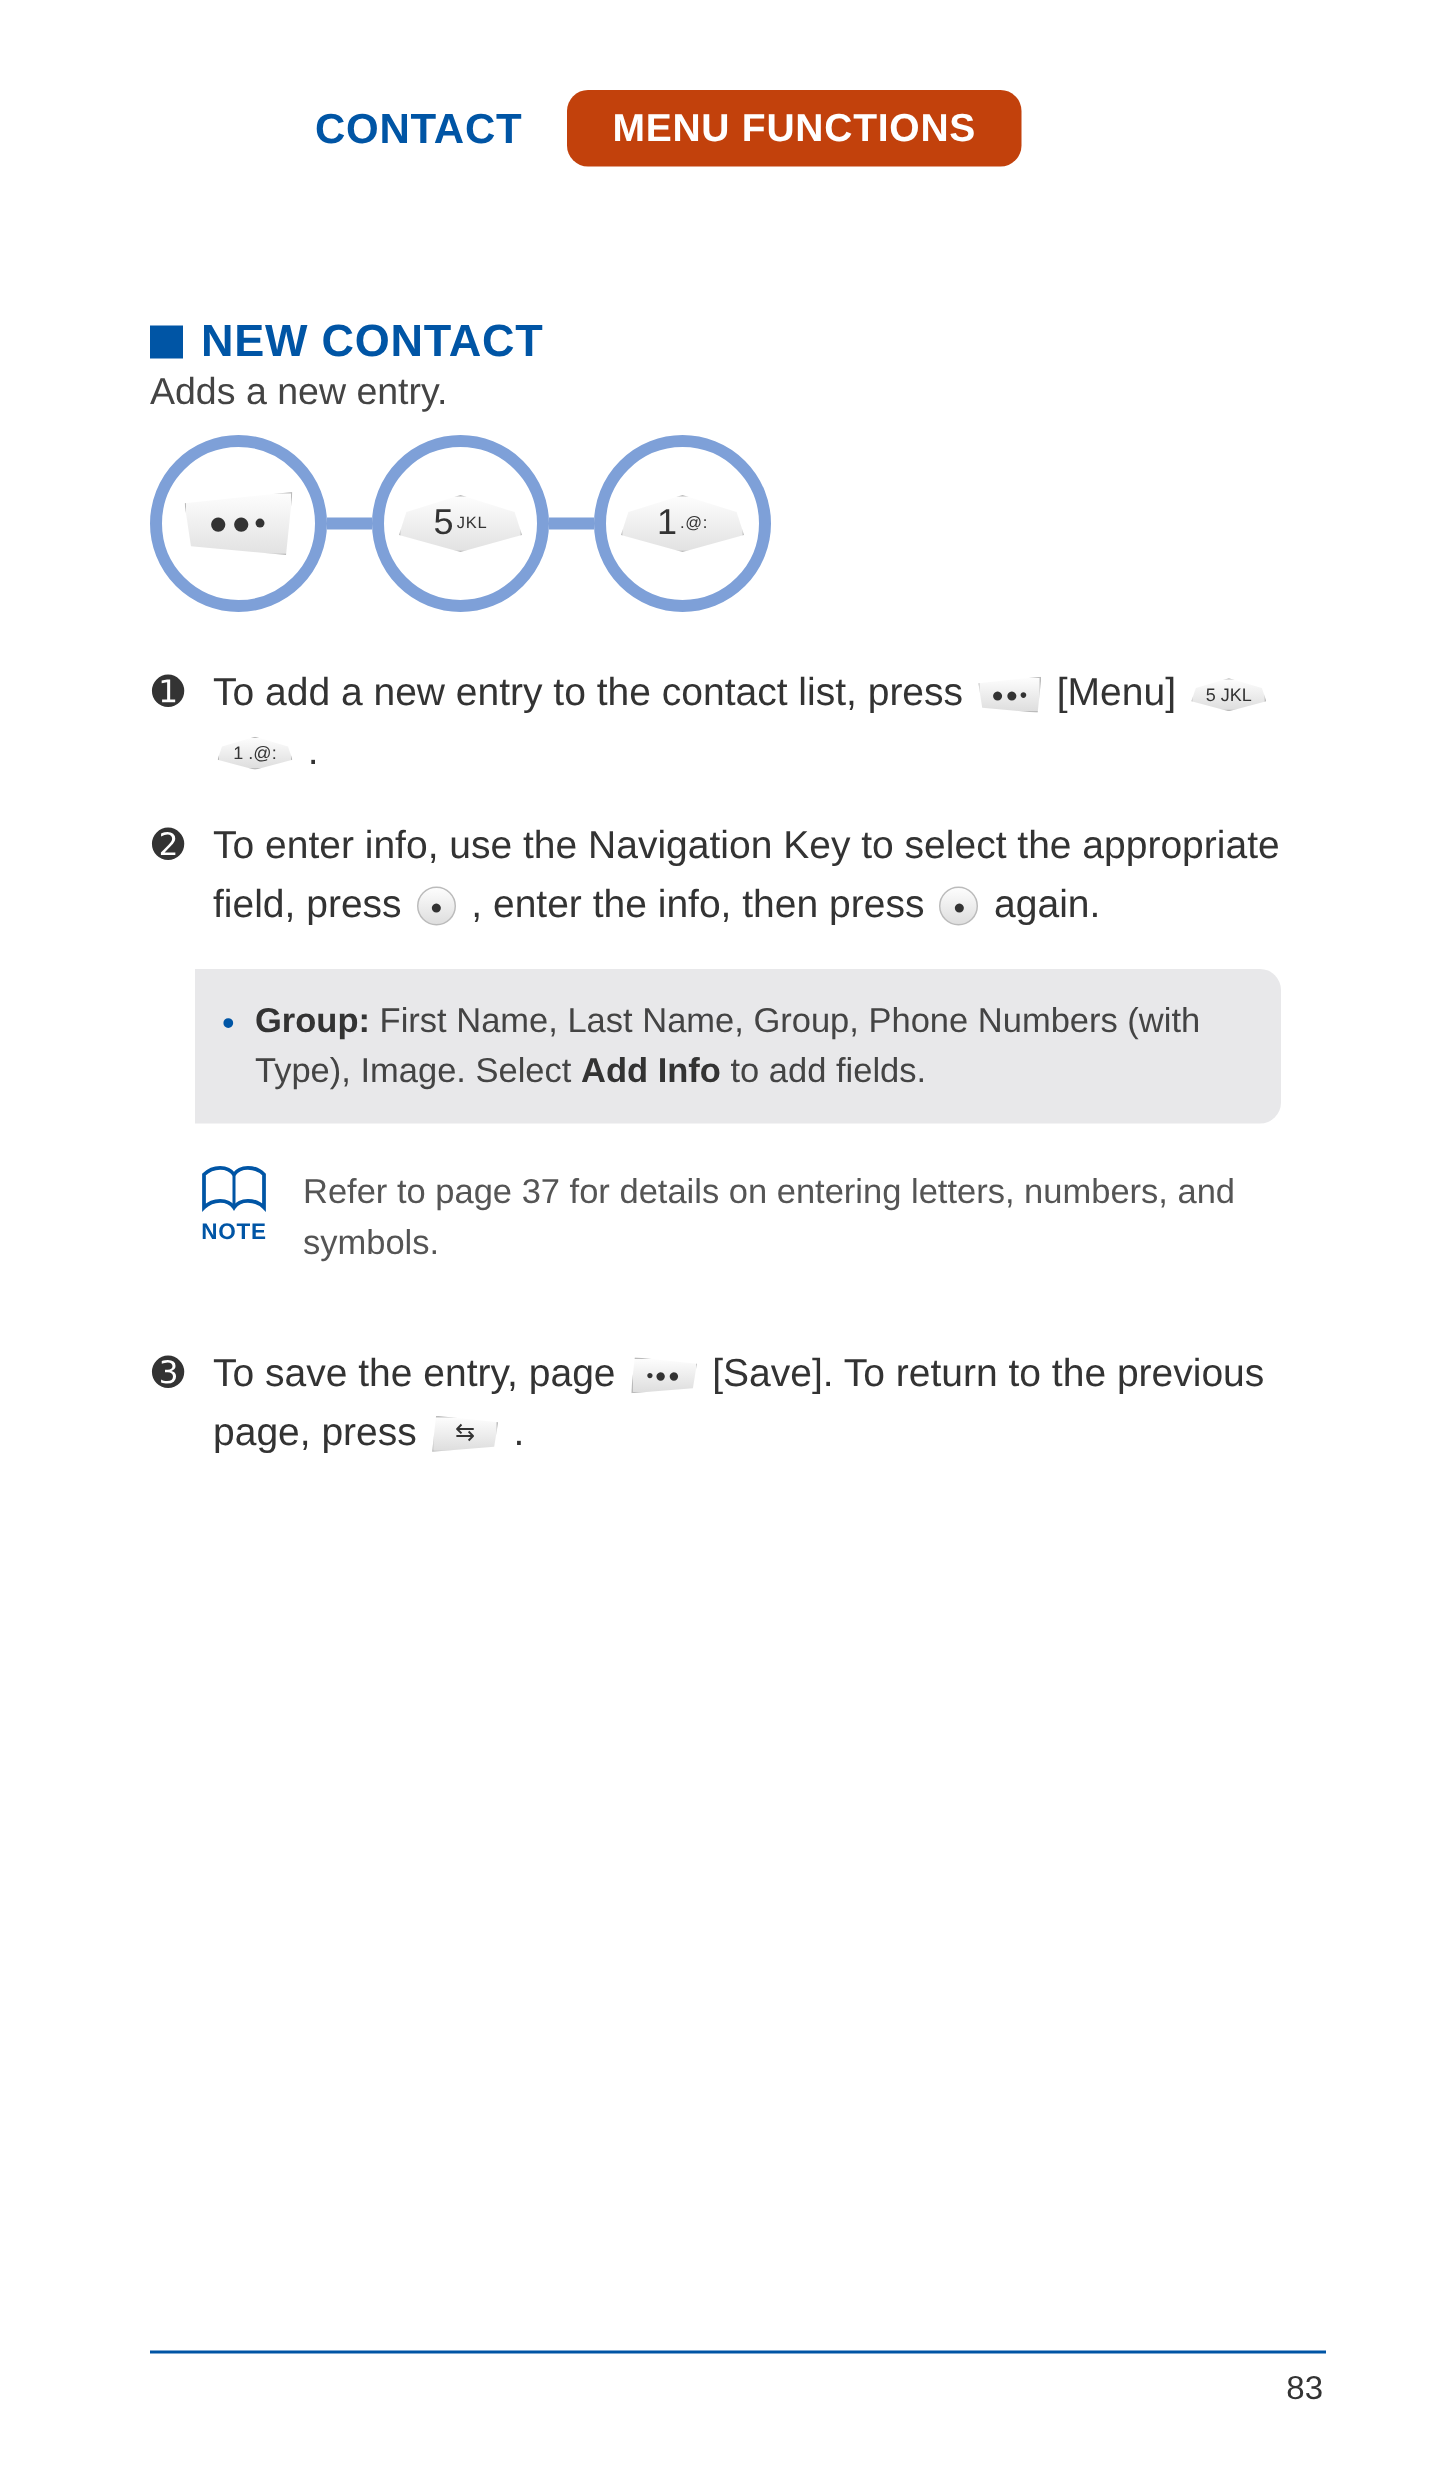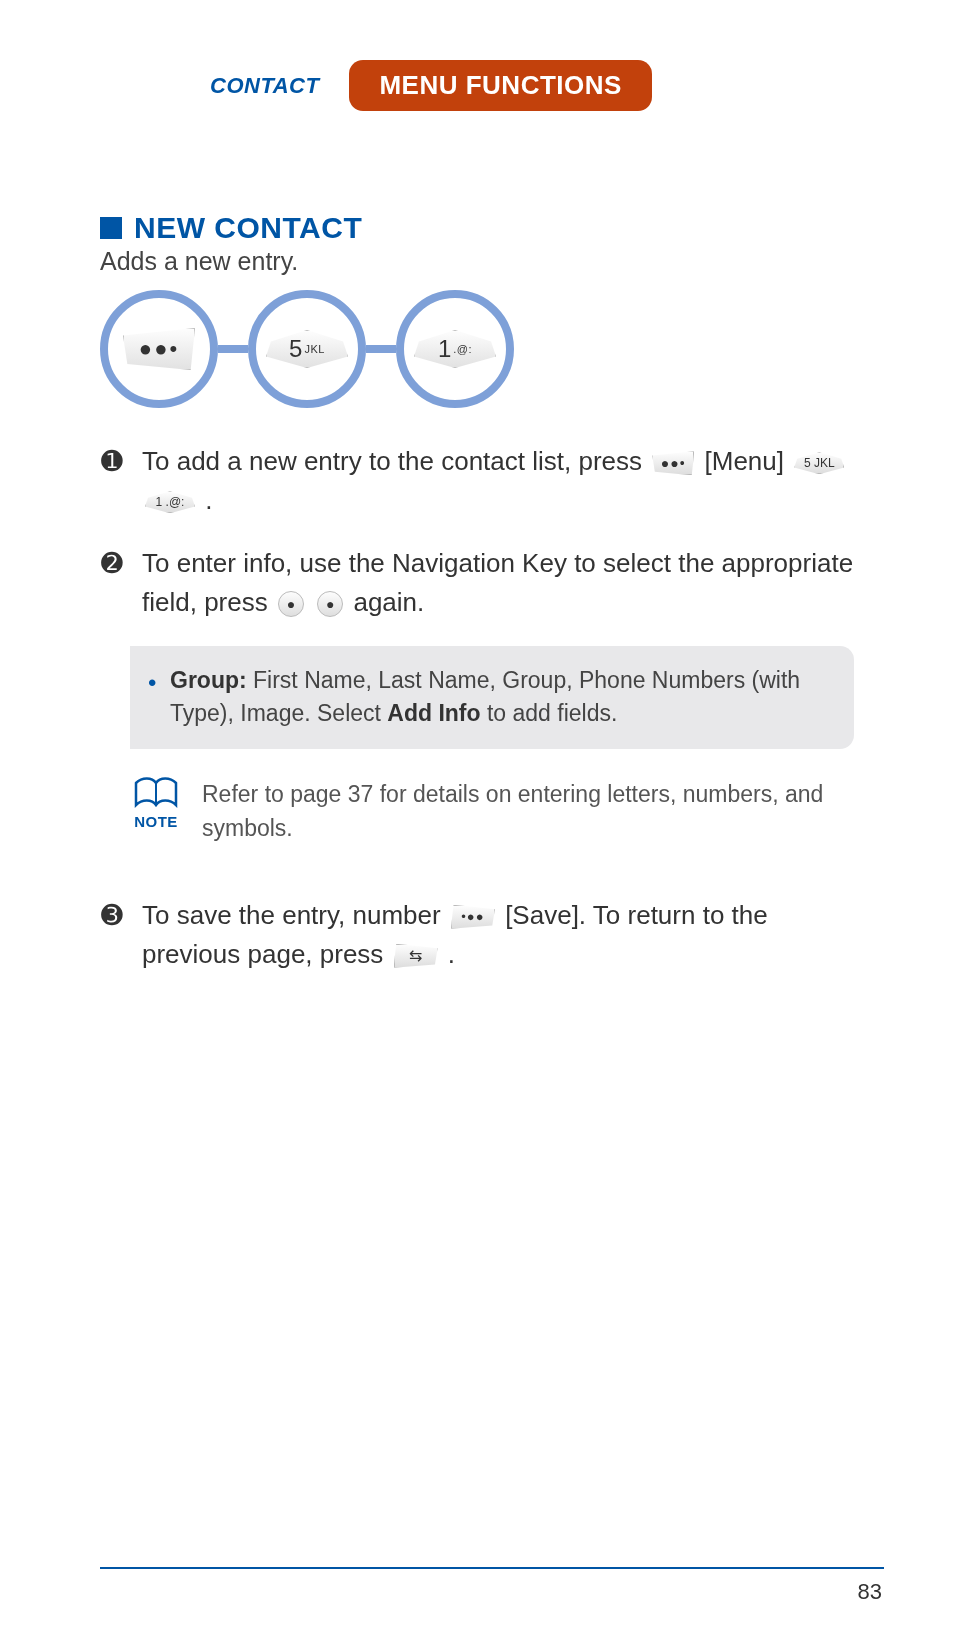--- a/index.html
+++ b/index.html
@@ -20,23 +20,22 @@
   .header {
     display: flex;
     align-items: center;
     gap: 30px;
     margin-bottom: 100px;
     margin-left: 110px;
   }
   .header-left {
     color: #0055a5;
     font-weight: 700;
-    font-size: 22px;
+    font-size: 28px;
     letter-spacing: 0.5px;
-    font-style: italic;
   }
   .header-tab {
     background: #c2410c;
     color: #fff;
     font-weight: 700;
     font-size: 26px;
     padding: 10px 30px;
     border-radius: 14px;
     letter-spacing: 0.5px;
   }
@@ -269,20 +268,21 @@
       </div>
     </div>
 
     <div class="step">
       <div class="step-num">➋</div>
       <div class="step-body">
         <span>To enter info, use the Navigation Key to select the appropriate field, press </span>
         <span class="inline-key">
             <span class="ik ik-ok">●</span>
           </span>
+        <span> , enter the info, then press </span>
         <span class="inline-key">
             <span class="ik ik-ok">●</span>
           </span>
         <span> again.</span>
       </div>
     </div>
 
     <div class="fields-box">
       <span class="bullet">•</span>
       <span class="fields-label">Group:</span>
@@ -298,21 +298,21 @@
           <line x1="24" y1="8" x2="24" y2="30" stroke="#0055a5" stroke-width="2"></line>
         </svg>
         <div class="note-label">NOTE</div>
       </div>
       <div class="note-text">Refer to page 37 for details on entering letters, numbers, and symbols.</div>
     </div>
 
     <div class="step">
       <div class="step-num">➌</div>
       <div class="step-body">
-        <span>To save the entry, number </span>
+        <span>To save the entry, page </span>
         <span class="inline-key">
             <span class="ik ik-save">•●●</span>
           </span>
         <span> [Save]. To return to the previous page, press </span>
         <span class="inline-key">
             <span class="ik ik-back">⇆</span>
           </span>
         <span> .</span>
       </div>
     </div>

